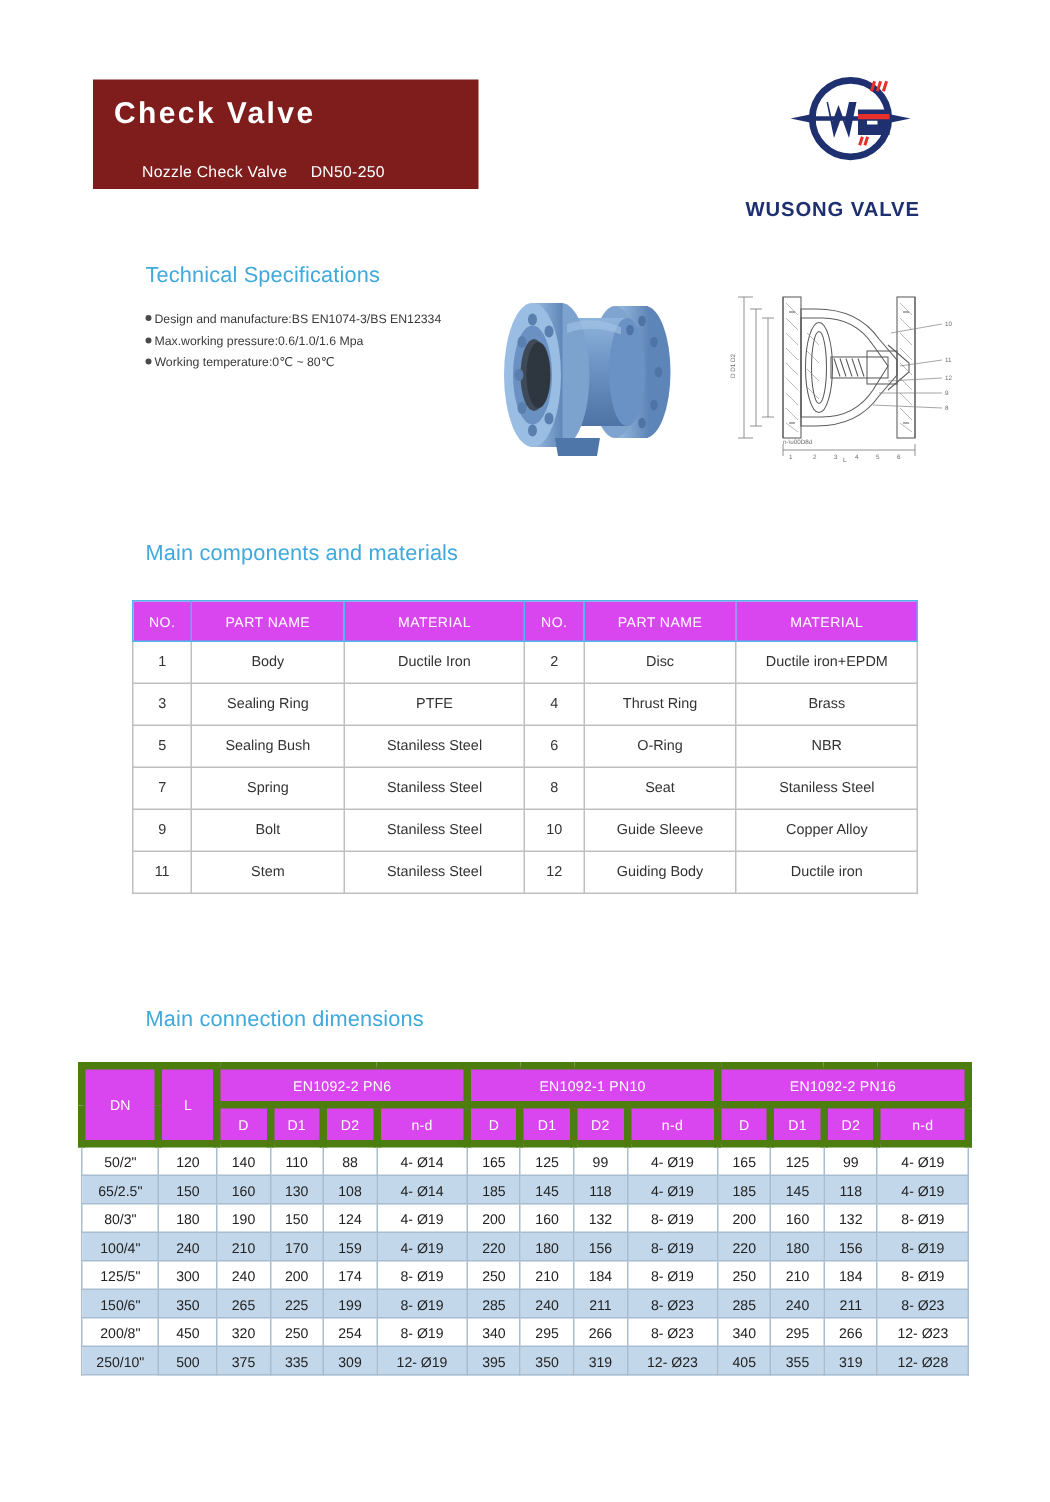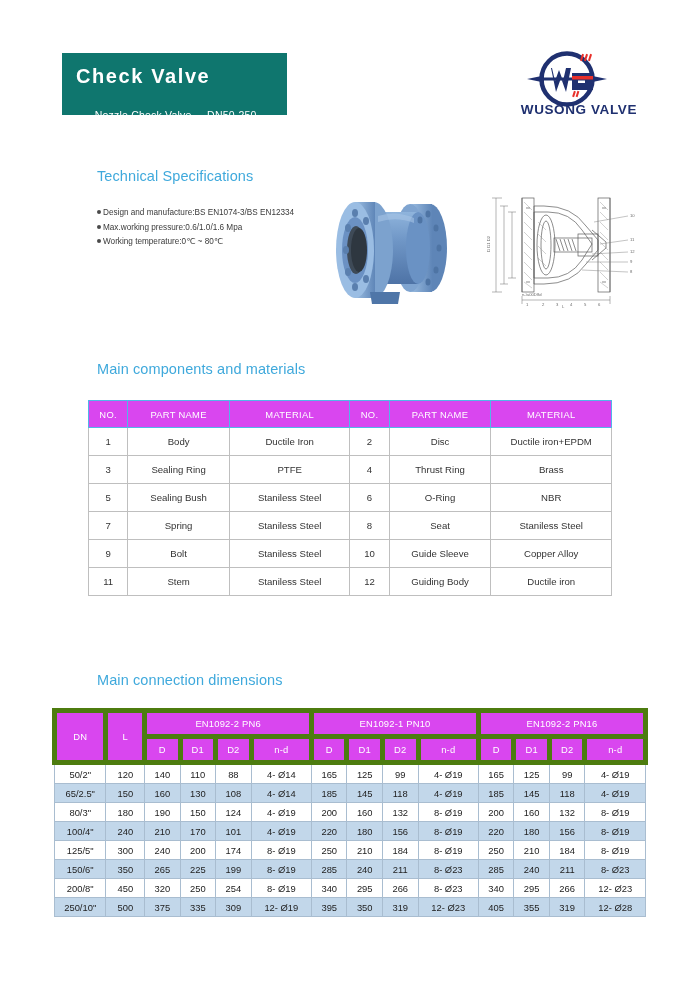--- a/index.html
+++ b/index.html
@@ -8,49 +8,50 @@
     background:#ffffff;
     font-family:"Liberation Sans","DejaVu Sans",sans-serif;
     color:#333;
     position:relative;
     overflow:hidden;
   }
 
   
   .header{position:absolute;left:0;top:0;width:700px;height:150px;}
   .title-band{
-    position:absolute;left:62px;top:53px;width:225px;height:62px;
-    background:#0f766e;
+    position:absolute;left:62px;top:53px;width:225px;height:73px;
+    background:#7f1d1d;
+    padding-left:32px;
   }
   .title-main{
     position:absolute;left:14px;top:13px;
     font-size:20px;font-weight:bold;color:#ffffff;letter-spacing:1.6px;
     line-height:1;
   }
   .title-sub{
     position:absolute;left:14px;top:44px;
     font-size:10.5px;color:#ffffff;letter-spacing:.2px;
     white-space:pre;
     text-align:right;
   }
 
   
   .logo-wrap{position:absolute;left:497px;top:48px;width:140px;height:100px;}
   .logo-mark{position:absolute;left:28px;top:0;width:84px;height:68px;}
   .logo-text{
-    position:absolute;left:0;top:54px;width:140px;text-align:right;
+    position:absolute;left:0;top:84px;width:140px;text-align:left;
     font-size:13.5px;font-weight:bold;color:#1F3070;letter-spacing:.6px;
   }
 
   
   .sec-head{
     position:absolute;
     font-size:14.5px;color:#3FA9DC;font-weight:normal;letter-spacing:.1px;
   }
-  #h-tech{left:97px;top:168px;}
+  #h-tech{left:97px;top:176px;}
   #h-comp{left:97px;top:361px;}
   #h-dims{left:97px;top:672px;}
 
   
   .specs{position:absolute;left:97px;top:206px;width:280px;}
   .spec-line{
     font-size:8.2px;color:#3a3a3a;line-height:14.6px;white-space:nowrap;
   }
   .spec-line .dot{
     display:inline-block;width:4px;height:4px;border-radius:50%;
@@ -403,21 +404,21 @@
         <td>200</td>
         <td>160</td>
         <td>132</td>
         <td>8- Ø19</td>
       </tr>
       <tr class="alt">
         <td class="dim-overflow">100/4"</td>
         <td>240</td>
         <td>210</td>
         <td>170</td>
-        <td>101</td>
+        <td>159</td>
         <td>4- Ø19</td>
         <td>220</td>
         <td>180</td>
         <td>156</td>
         <td>8- Ø19</td>
         <td>220</td>
         <td>180</td>
         <td>156</td>
         <td>8- Ø19</td>
       </tr>

